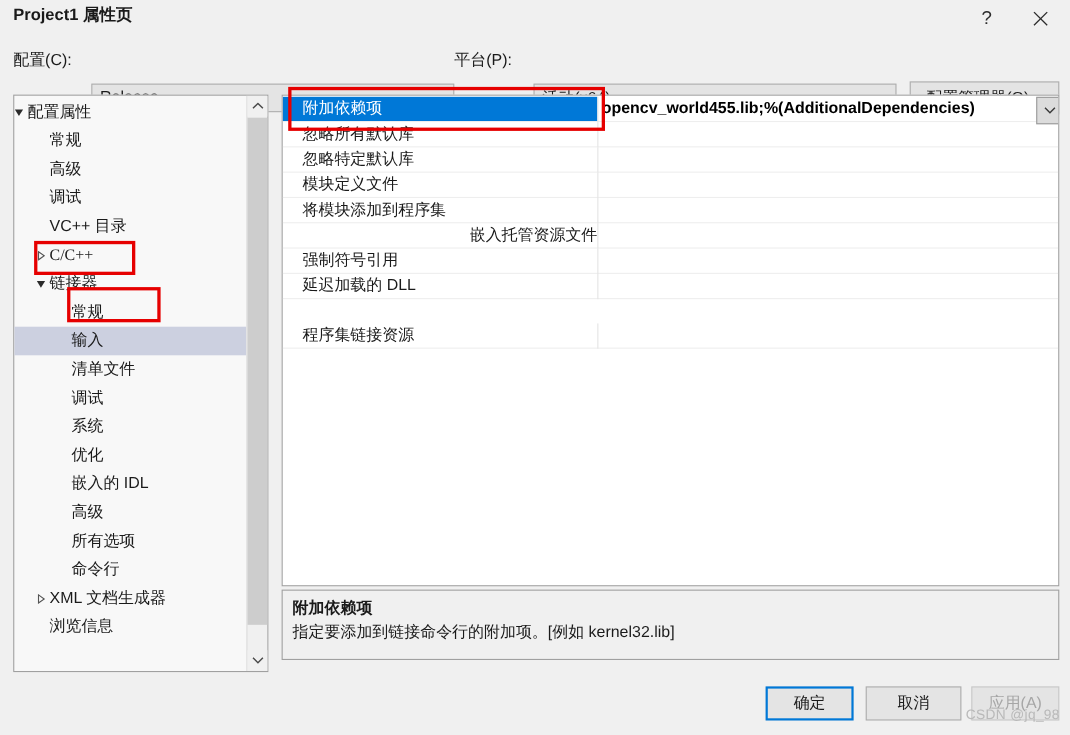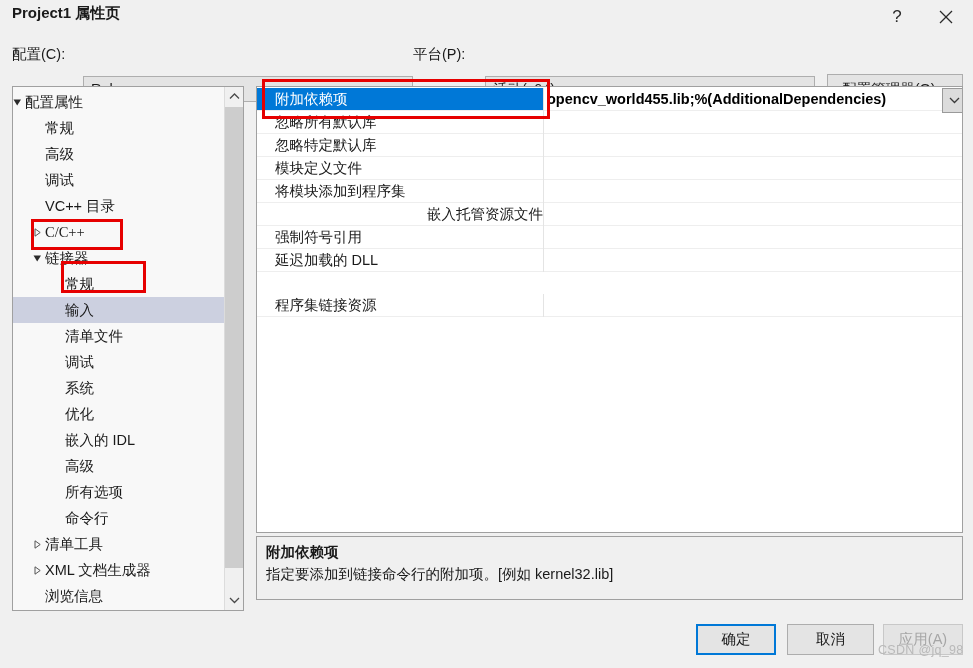--- a/index.html
+++ b/index.html
@@ -274,28 +274,20 @@
         </div>
         <div class="tree-item">
           <span class="lbl" style="left: 52px;">命令行</span>
         </div>
         <div class="tree-item">
           <span class="tw" style="left: 16px;">
             <svg class="arrow-collapsed" width="9" height="9" viewBox="0 0 9 9">
               <polygon points="2,0.8 7.2,4.5 2,8.2" fill="none" stroke="#555" stroke-width="1"></polygon>
             </svg>
           </span>
-          <span class="lbl" style="left: 32px;">清单工具</span>
-        </div>
-        <div class="tree-item">
-          <span class="tw" style="left: 16px;">
-            <svg class="arrow-collapsed" width="9" height="9" viewBox="0 0 9 9">
-              <polygon points="2,0.8 7.2,4.5 2,8.2" fill="none" stroke="#555" stroke-width="1"></polygon>
-            </svg>
-          </span>
           <span class="lbl" style="left: 32px;">XML 文档生成器</span>
         </div>
         <div class="tree-item">
           <span class="tw" style="left: 16px;"></span>
           <span class="lbl" style="left: 32px;">浏览信息</span>
         </div>
       </div>
     <div class="tree-sb">
       <div class="sb-arrow up">
         <svg width="11" height="7" viewBox="0 0 11 7">

